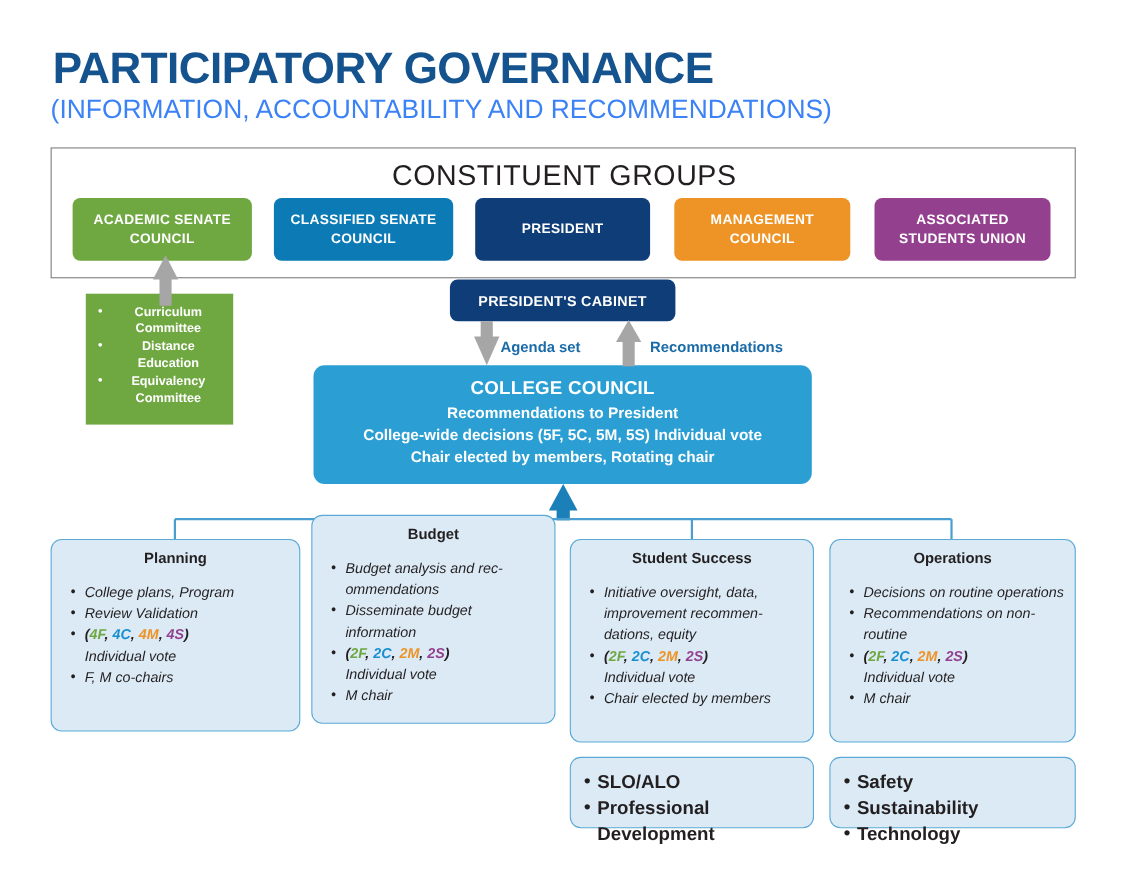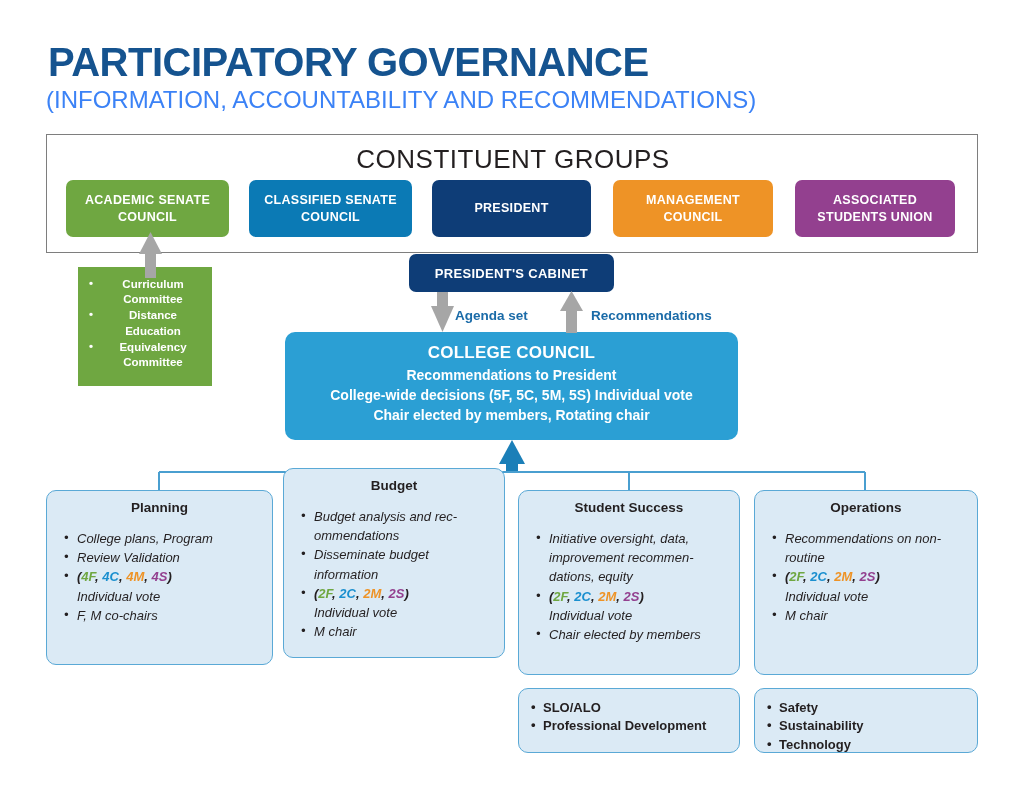--- a/index.html
+++ b/index.html
@@ -229,21 +229,21 @@
     box-sizing: border-box;
     padding: 10px 8px 8px 8px;
   }
   .subbox ul {
     margin: 0;
     padding: 0 0 0 16px;
     list-style: none;
   }
   .subbox li {
     position: relative;
-    font-size: 13px;
+    font-size: 17px;
     font-weight: bold;
     color: #231f20;
     line-height: 1.42;
   }
   .subbox li::before {
     content: "•";
     position: absolute;
     left: -12px;
     top: -1px;
   }
@@ -345,20 +345,21 @@
     <ul>
       <li>Initiative oversight, data, improvement recommen-dations, equity</li>
       <li><span class="vc-paren">(</span><span style="color:#6fa741;font-weight:bold;">2F</span><span class="vc-paren">, </span><span style="color:#1a8fcf;font-weight:bold;">2C</span><span class="vc-paren">, </span><span style="color:#ee9326;font-weight:bold;">2M</span><span class="vc-paren">, </span><span style="color:#93408f;font-weight:bold;">2S</span><span class="vc-paren">)</span><br>Individual vote</li>
       <li>Chair elected by members</li>
     </ul>
   </div>
 
   <div class="committee c-operations">
     <div class="committee-title">Operations</div>
     <ul>
+      <li>Decisions on routine operations</li>
       <li>Recommendations on non-routine</li>
       <li><span class="vc-paren">(</span><span style="color:#6fa741;font-weight:bold;">2F</span><span class="vc-paren">, </span><span style="color:#1a8fcf;font-weight:bold;">2C</span><span class="vc-paren">, </span><span style="color:#ee9326;font-weight:bold;">2M</span><span class="vc-paren">, </span><span style="color:#93408f;font-weight:bold;">2S</span><span class="vc-paren">)</span><br>Individual vote</li>
       <li>M chair</li>
     </ul>
   </div>
 
   <div class="subbox sub-ss">
     <ul>
       <li>SLO/ALO</li>
       <li>Professional Development</li>

